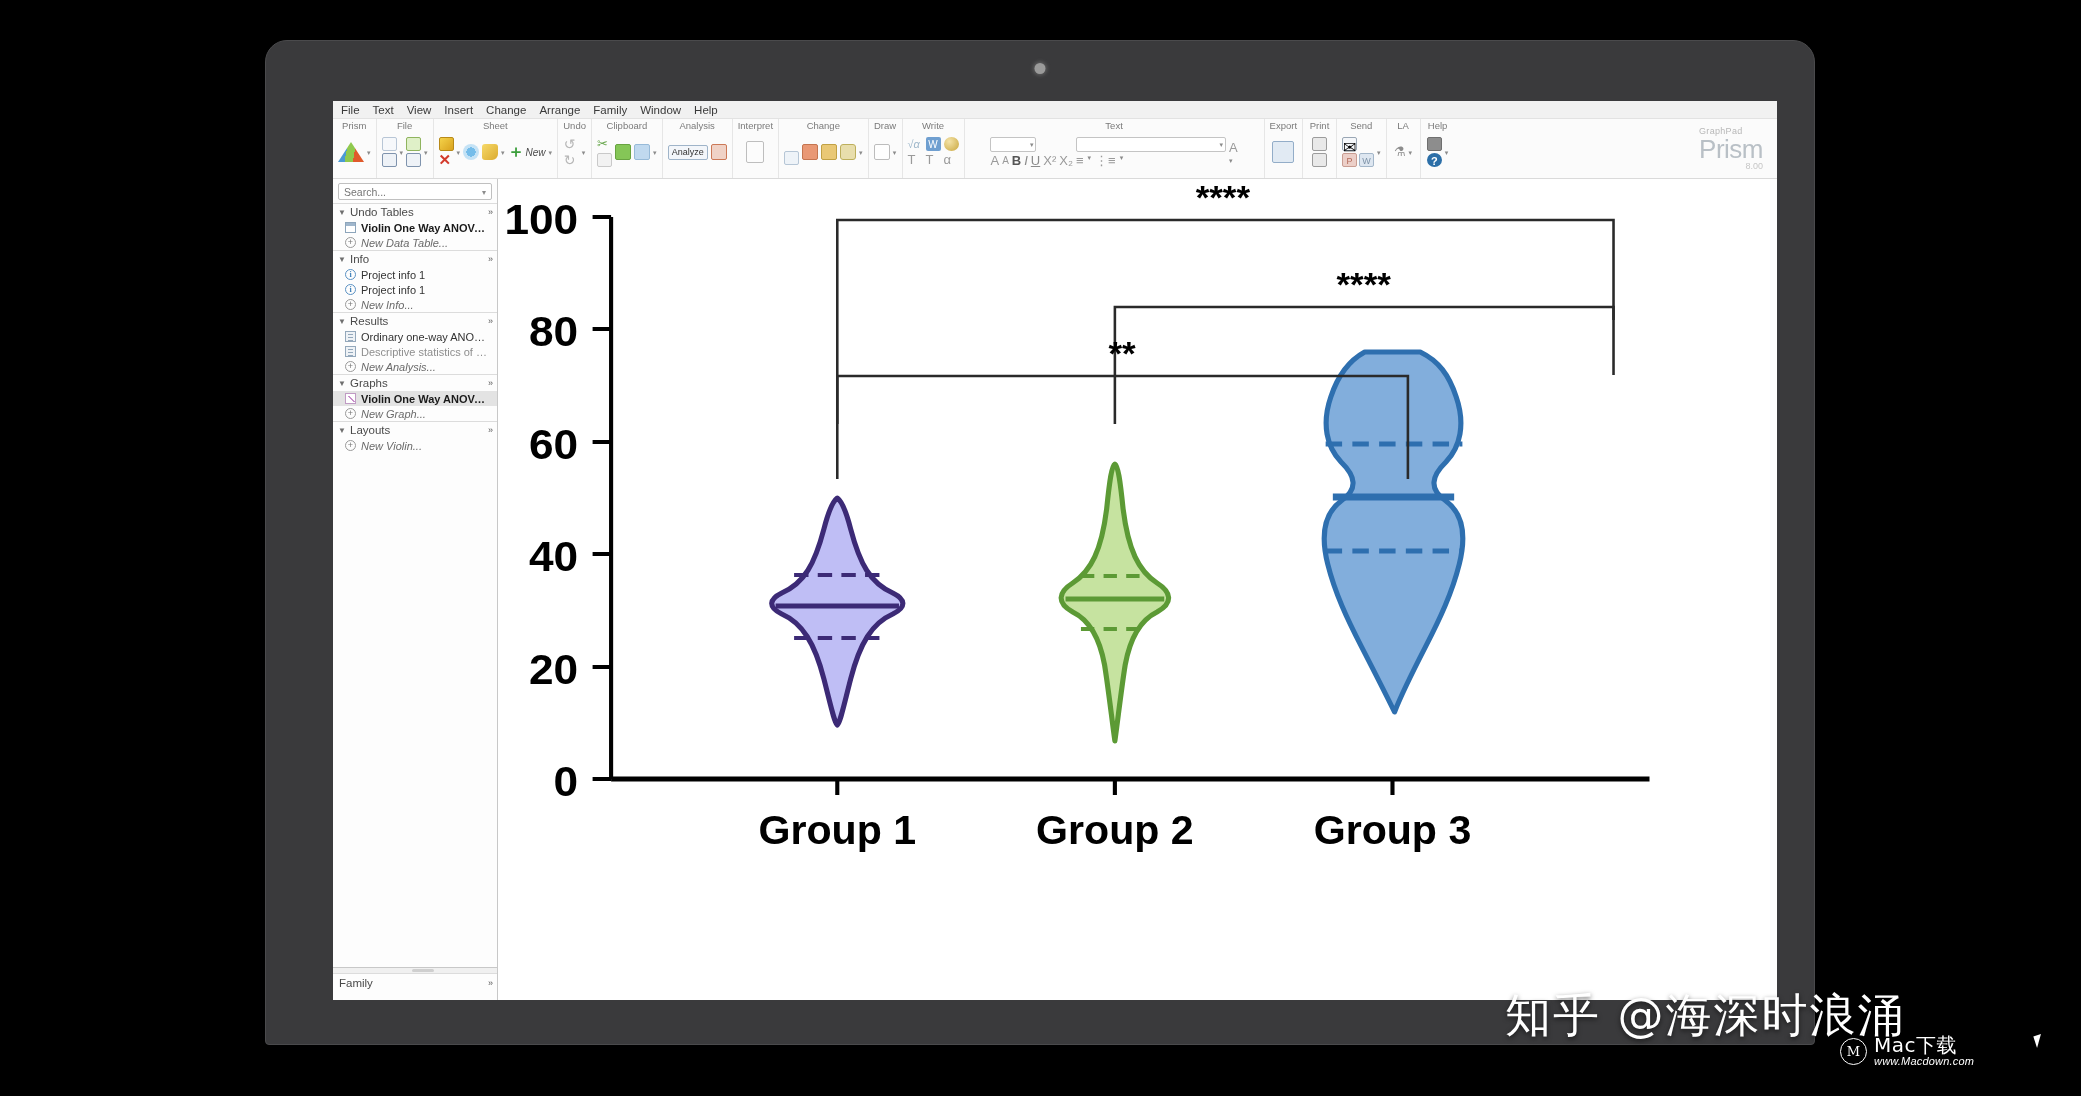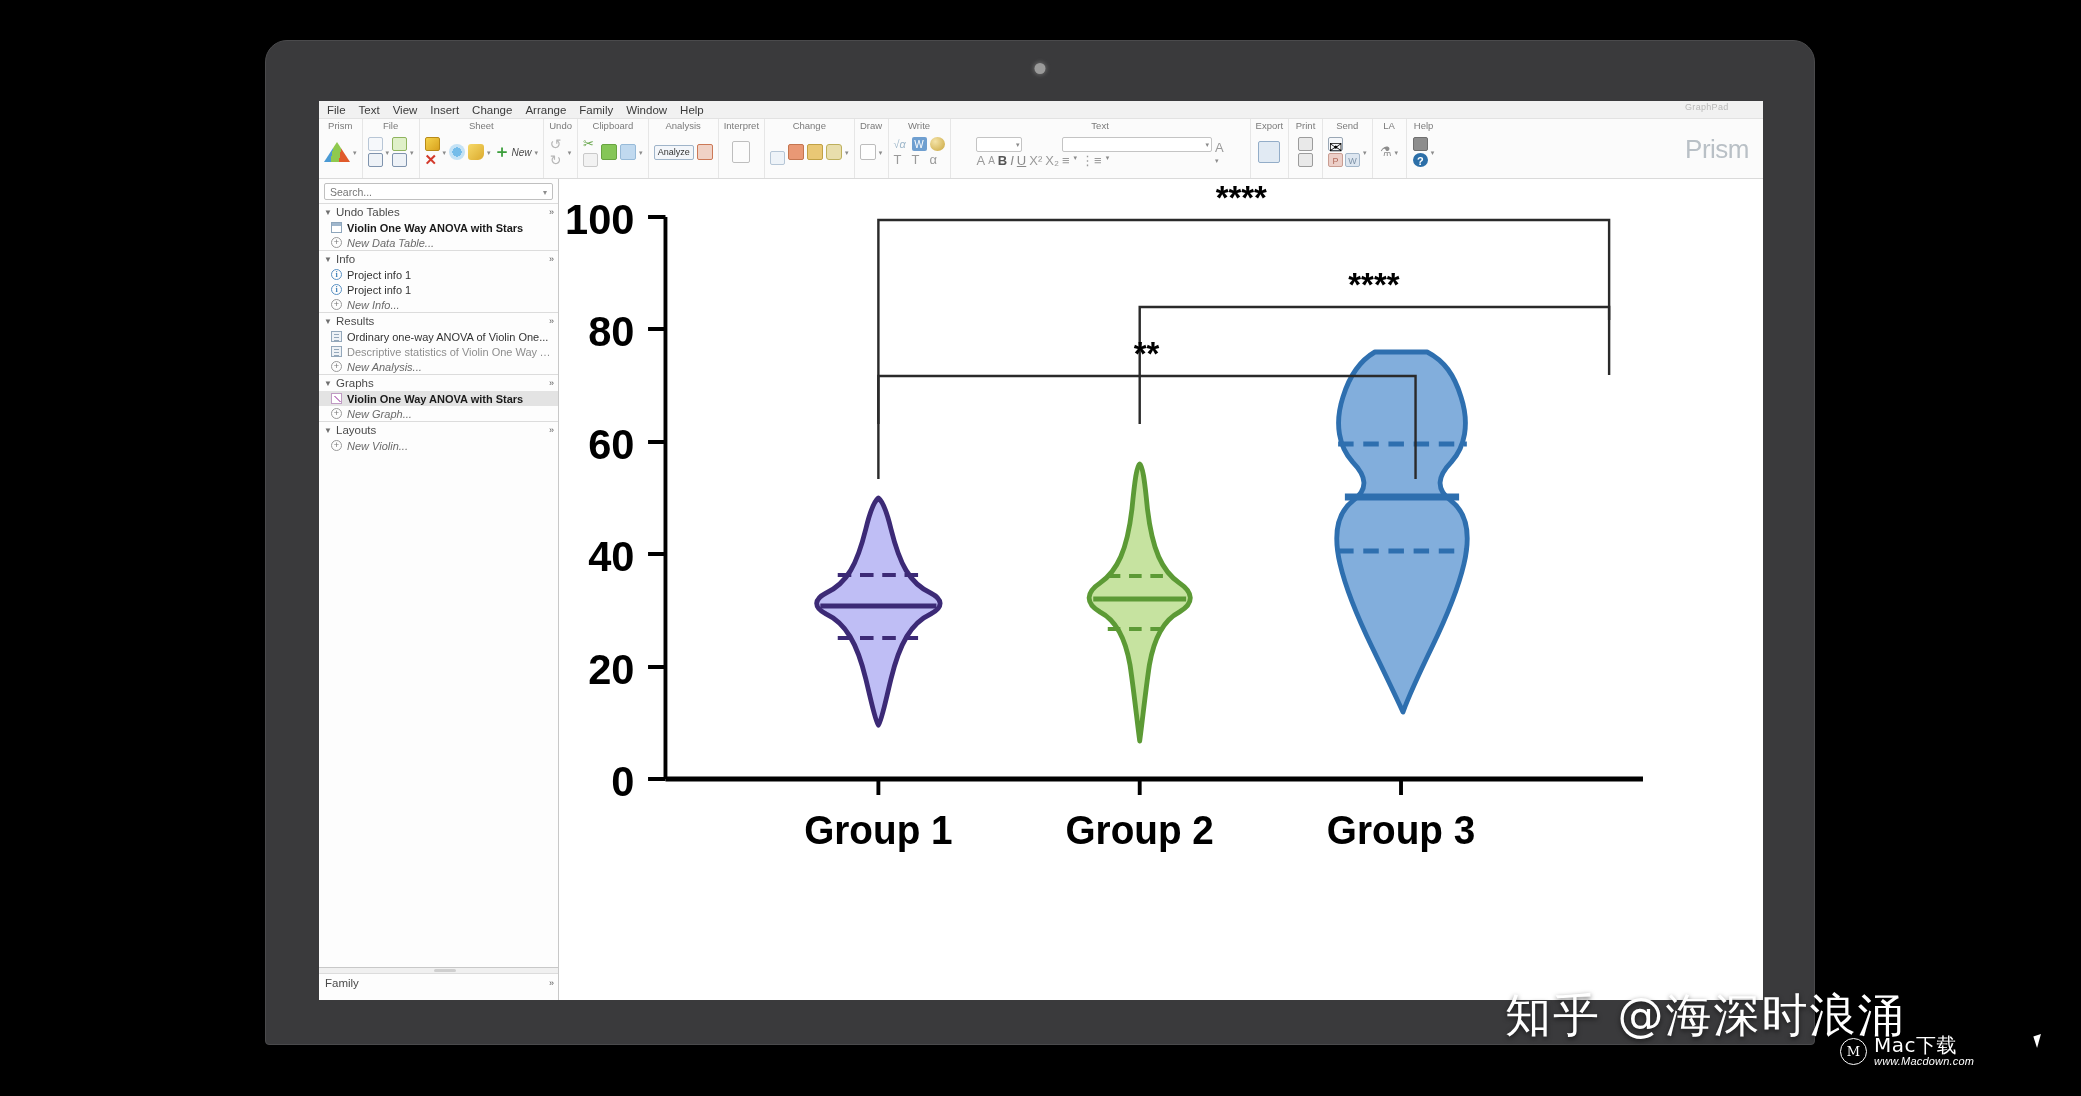--- a/index.html
+++ b/index.html
@@ -22,21 +22,21 @@
   }
   #bezel-top {
     position:absolute; left:0; top:0; width:100%; height:60px;
   }
   #webcam {
     position:absolute; left:50%; top:22px; transform:translateX(-50%);
     width:11px; height:11px; border-radius:50%;
     background:#9a9a9a; box-shadow:0 0 4px 1px rgba(160,160,160,.45);
   }
   #screen {
-    position:absolute; left:53px; top:60px;
+    position:absolute; left:67px; top:60px;
     width:1444px; height:899px;
     background:#fff; overflow:hidden;
   }
 
   
   #app { position:absolute; inset:0; background:#fff; }
 
   #menubar {
     height:18px; background:#f1f1f1;
     display:flex; align-items:center; gap:13px;
@@ -104,30 +104,30 @@
   .ic-print { background:#e9e9e9; border:1px solid #9c9c9c; }
   .ic-mail { background:#f5f7fa; border:1px solid #9aa7b5; }
   .ic-p { background:#eccfc8; border:1px solid #c99d92; color:#b26a5a; font-size:9px; text-align:center; line-height:15px;}
   .ic-wwd { background:#dde6f0; border:1px solid #a3b6c9; color:#7e93a8; font-size:9px; text-align:center; line-height:15px;}
   .ic-flask { color:#8c8c8c; font-size:13px; line-height:14px; }
   .ic-help { background:#2c6fa8; border-radius:50%; color:#fff; font-size:11px;
              text-align:center; line-height:16px; font-weight:700; }
   .ic-dark { background:#8d8d8d; border:1px solid #6f6f6f; border-radius:2px; }
 
   #brand { margin-left:auto; display:flex; flex-direction:column;
-           justify-content:center; align-items:flex-start; padding:0 14px 0 6px;gap:24px; }
+           justify-content:center; align-items:flex-start; padding:0 14px 0 6px; }
   #brand .gp { font-size:9px; color:#b8b8b8; letter-spacing:.3px; line-height:9px; }
   #brand .pr { font-size:26px; color:#b9c0c6; line-height:26px; font-weight:400; letter-spacing:-.5px; }
   #brand .ver { font-size:9px; color:#c6c6c6; align-self:flex-end; line-height:9px; }
 
   #body { position:absolute; left:0; top:78px; right:0; bottom:0; display:flex; }
 
   
   #sidebar {
-    width:240px; background:#fdfdfd; border-right:1px solid #c8c8c8;
+    width:165px; background:#fdfdfd; border-right:1px solid #c8c8c8;
     display:flex; flex-direction:column; font-size:11px; color:#333;
   }
   #search-wrap { padding:4px 5px 3px; }
   #search-input {
     width:100%; height:17px; border:1px solid #c0c0c0; background:#fff;
     border-radius:2px; font-size:10.5px; color:#8d8d8d;
     padding:0 16px 0 5px; font-family:inherit;
     position:relative;
   }
   #search-wrap { position:relative; }

